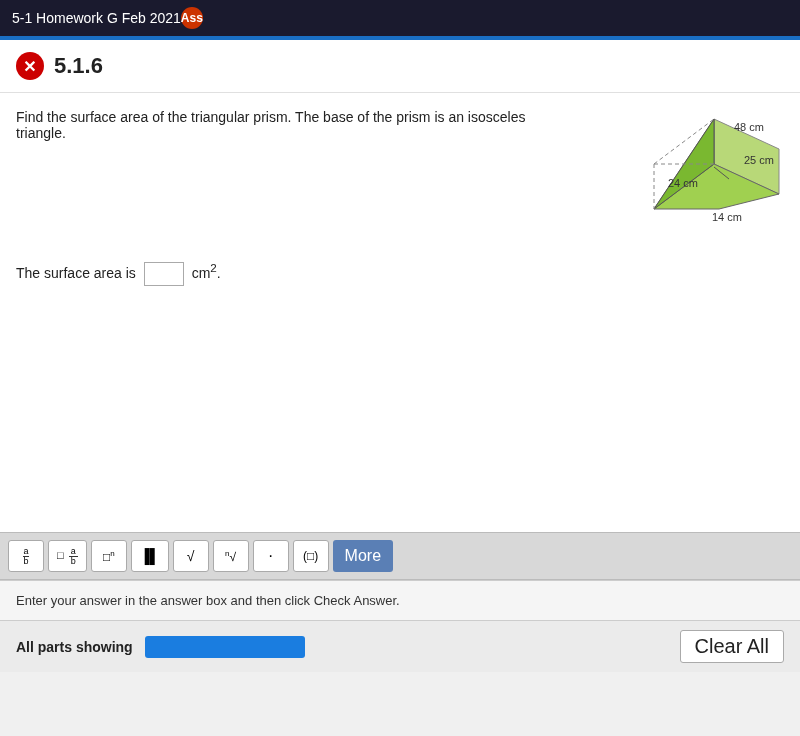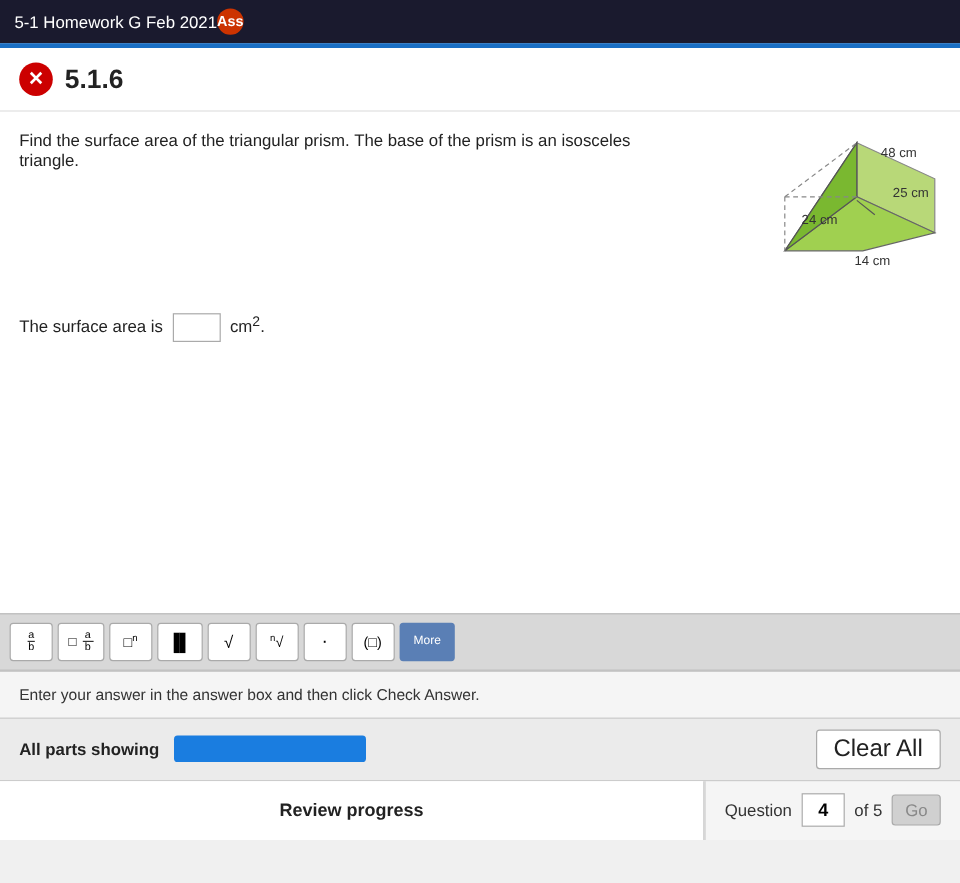--- a/index.html
+++ b/index.html
@@ -133,21 +133,21 @@
       display: flex;
       align-items: center;
       justify-content: center;
     }
     .more-btn {
       background: #5a7fb5;
       color: white;
       border: none;
       border-radius: 3px;
       padding: 4px 12px;
-      font-size: 10px;
+      font-size: 16px;
       cursor: pointer;
       height: 32px;
     }
 
     
     .info-bar {
       background: #f5f5f5;
       border-top: 1px solid #ccc;
       padding: 8px 16px;
       font-size: 13px;
@@ -348,22 +348,13 @@
   <div class="info-bar">
     <span>Enter your answer in the answer box and then click Check Answer.</span>
   </div>
 
   <div class="progress-row">
     <span class="progress-label">All parts showing</span>
     <div class="progress-bar-container"></div>
     <button class="clear-all-btn">Clear All</button>
   </div>
 
-  <div class="footer-nav">
-    <button class="review-progress-btn">Review progress</button>
-    <div class="question-nav">
-      <span class="question-nav-label">Question</span>
-      <input class="question-num-input" type="text" value="4" style="">
-      <span class="of-label">of 5</span>
-      <button class="go-btn">Go</button>
-    </div>
-  </div>
 </div>
 
 </body></html>

